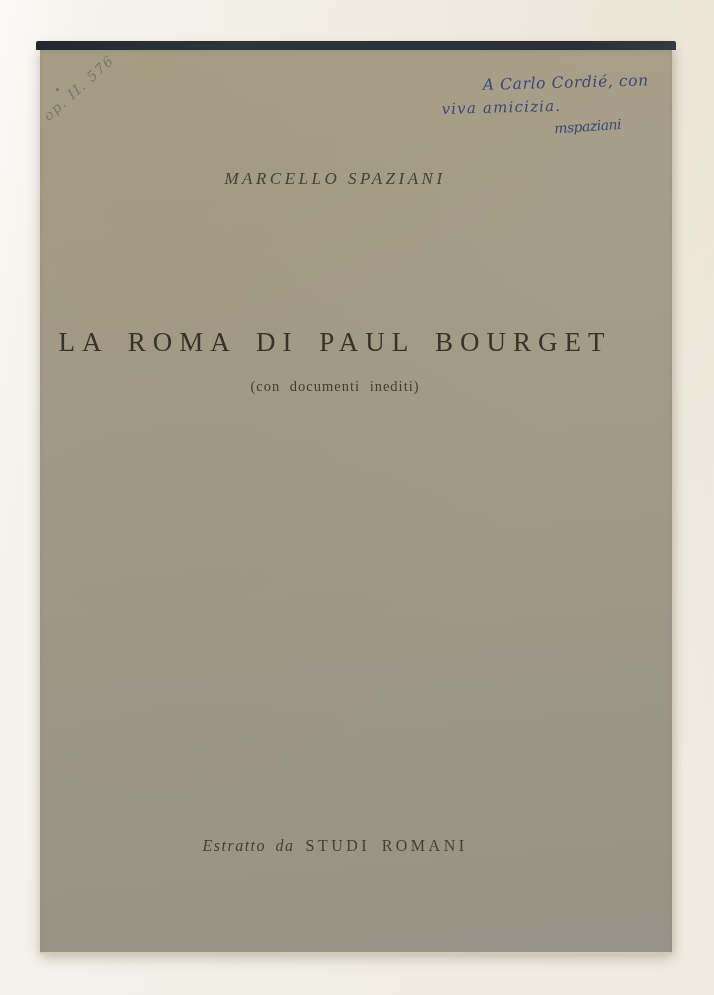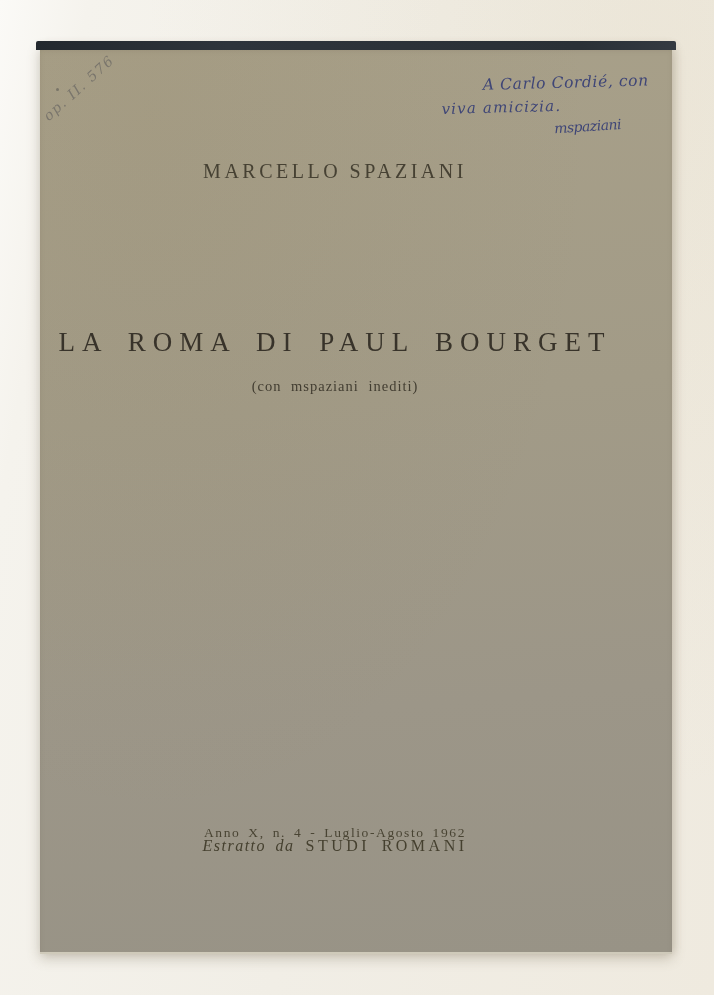--- a/index.html
+++ b/index.html
@@ -80,24 +80,25 @@
     transform: rotate(-2deg);
   }
   
   .print-line {
     position: absolute;
     left: 0; width: 590px;
     text-align: center;
     white-space: nowrap;
   }
   .author-line {
-    top: 116px;
-    font-size: 20px;
+    top: 125px;
+    font-size: 17px;
     letter-spacing: 3.5px;
     color: #464133;
+    font-style: italic;
   }
   .title-line {
     top: 283px;
     font-size: 27px;
     letter-spacing: 7px;
     word-spacing: 7px;
     color: #38332a;
   }
   .subtitle-line {
     top: 334px;
@@ -145,23 +146,22 @@
     <div class="dedication">
       <span class="ded-line1">A Carlo Cordié, con</span>
       <span class="ded-line2">viva amicizia.</span>
       <span class="ded-signature">mspaziani</span>
     </div>
 
     <div class="print-line author-line">MARCELLO SPAZIANI</div>
 
     <div class="print-line title-line">LA ROMA DI PAUL BOURGET</div>
 
-    <div class="print-line subtitle-line">(con mspaziani inediti)</div>
+    <div class="print-line subtitle-line">(con documenti inediti)</div>
 
     <div class="print-line imprint-line1">
       <span class="imprint-prefix">Estratto da</span>
       <span class="imprint-journal">STUDI ROMANI</span>
     </div>
 
-    <div class="print-line imprint-line2">Anno X, n. 4 - Luglio-Agosto 1962</div>
 
   </div>
 </div>
 
 </body></html>

